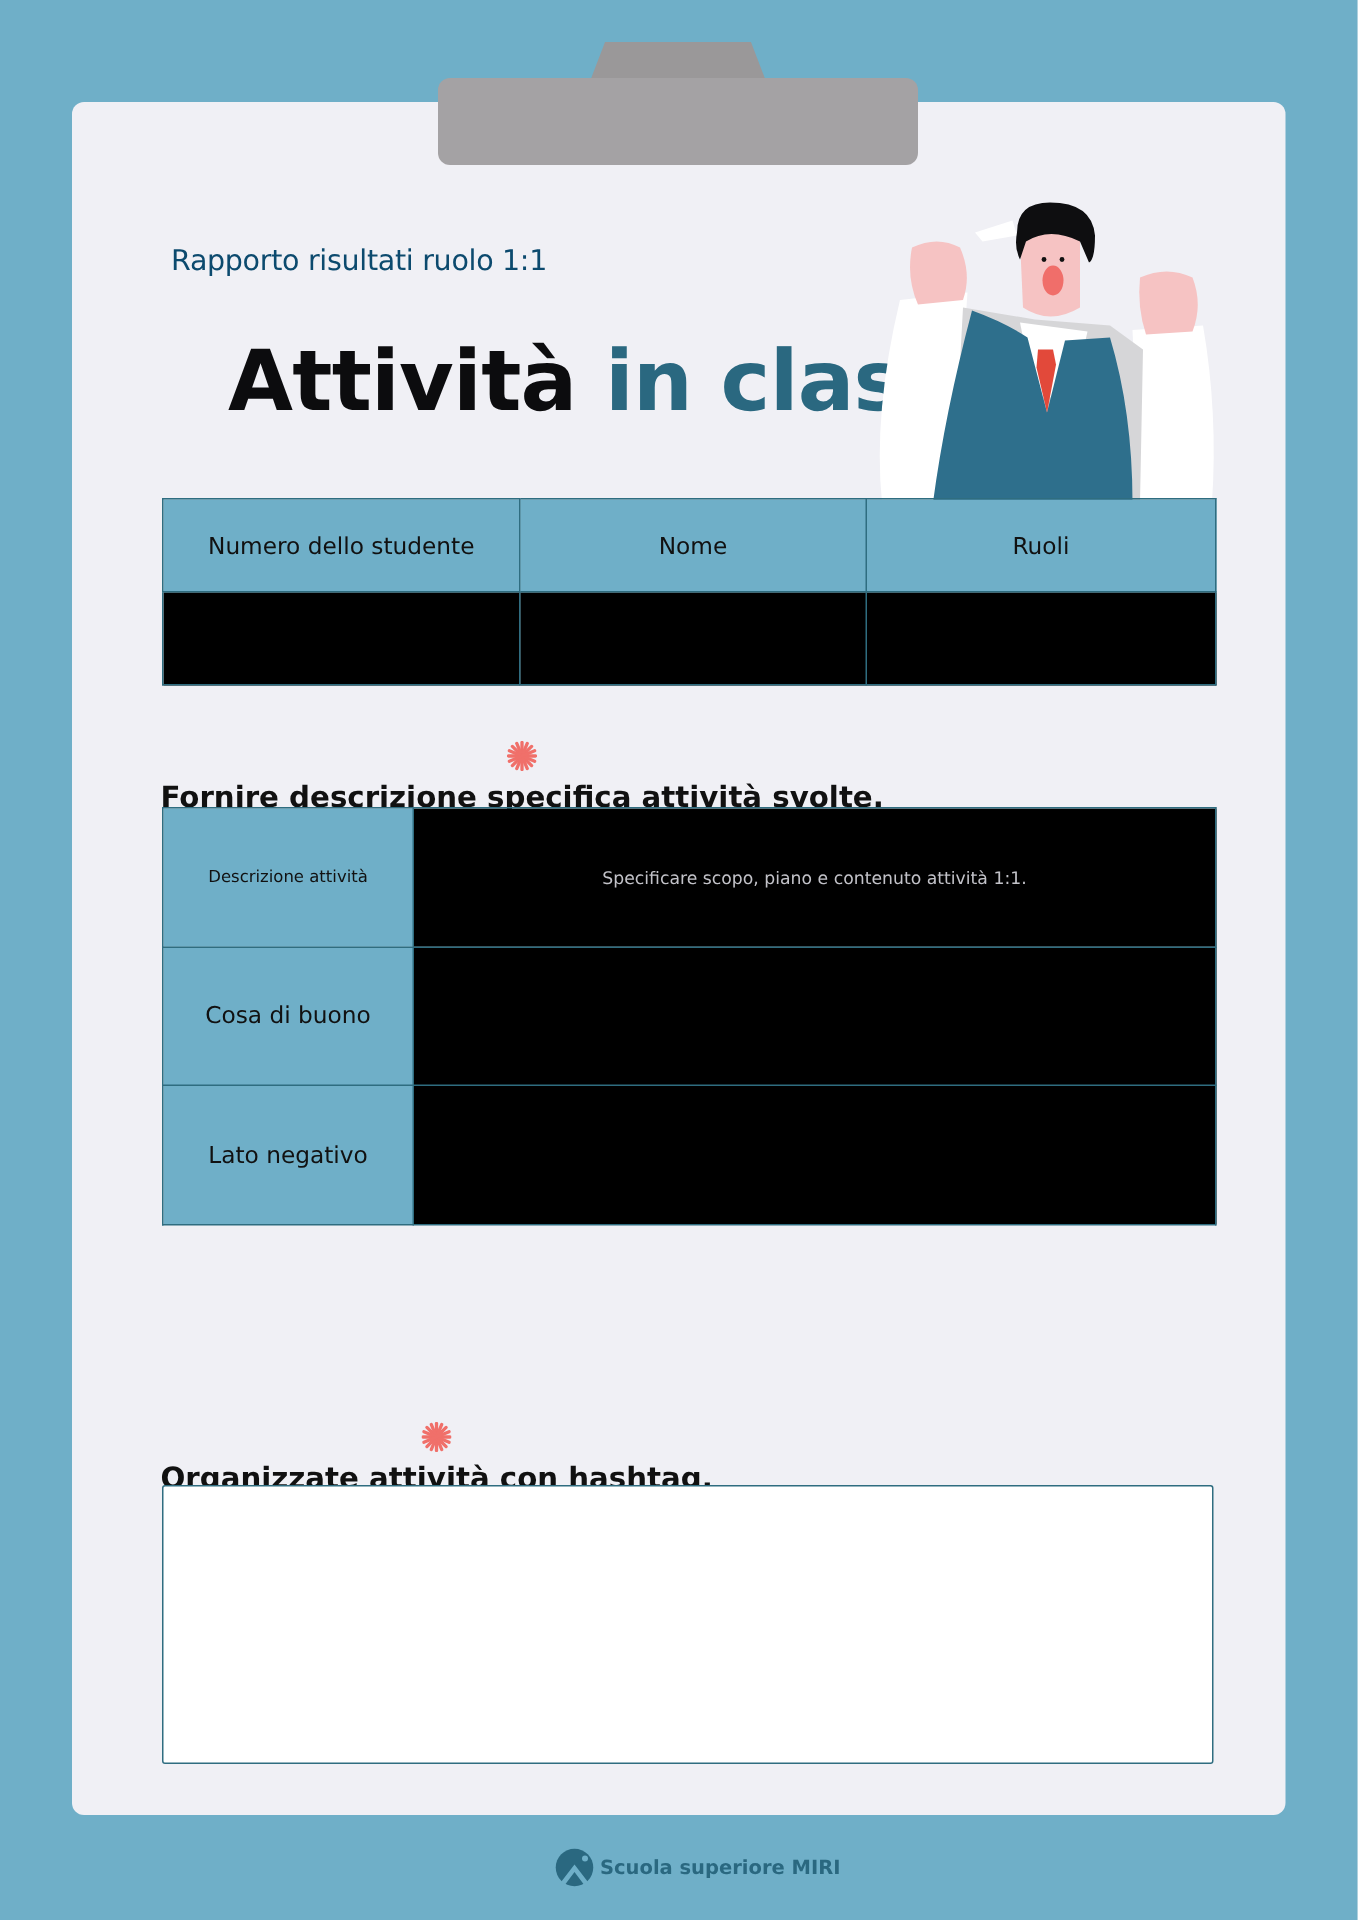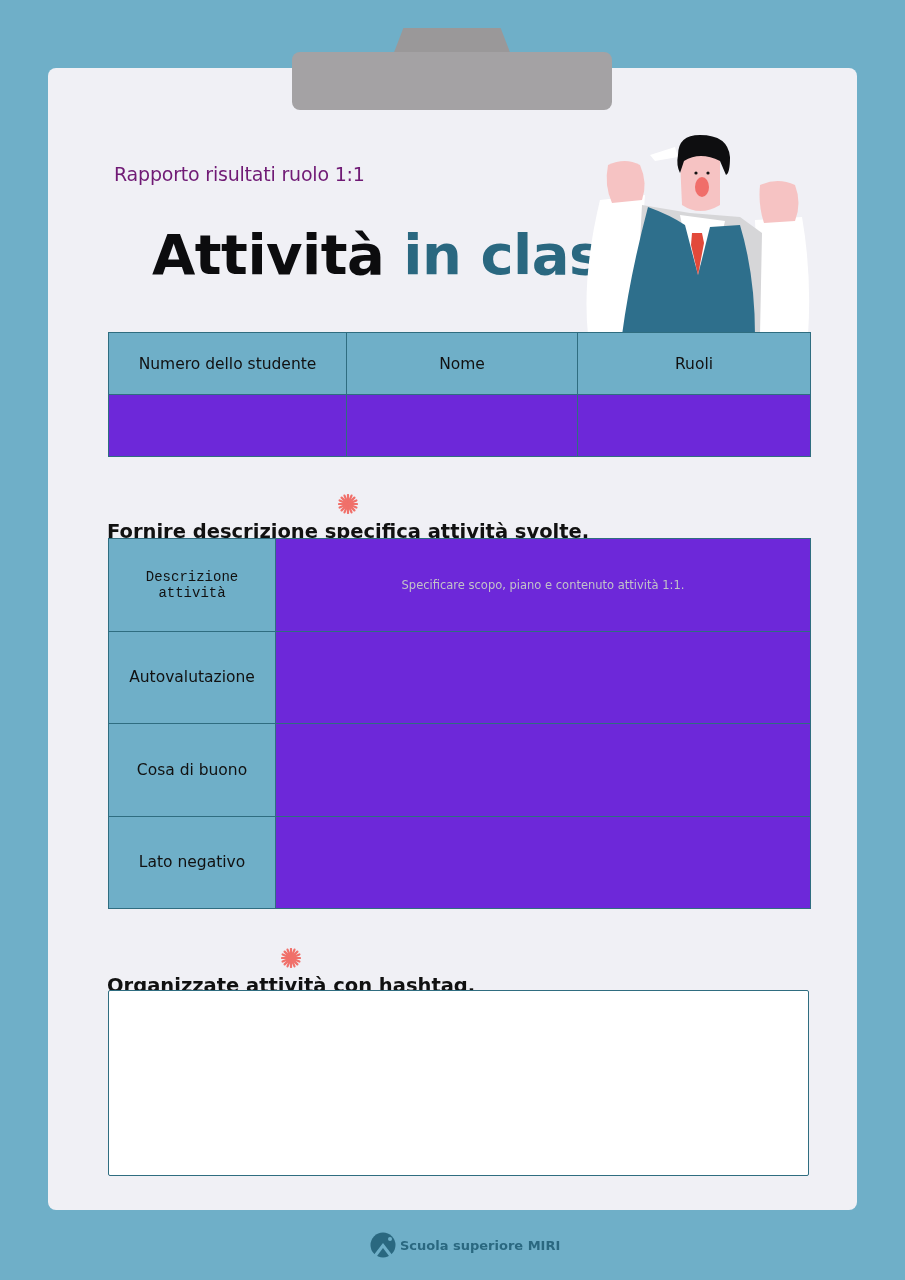--- a/index.html
+++ b/index.html
@@ -28,21 +28,21 @@
     position: absolute;
     left: 292px; top: 52px;
     width: 320px; height: 58px;
     background: #a4a2a4;
     border-radius: 8px;
   }
   .subtitle {
     position: absolute;
     left: 114px; top: 163px;
     font-size: 19px;
-    color: #701a75;
+    color: #0c4a6e;
     letter-spacing: -0.2px;
   }
   .title {
     position: absolute;
     left: 106px; top: 222px;
     font-size: 56px;
     font-weight: bold;
     letter-spacing: -0.5px;
     white-space: nowrap;
   }
@@ -61,21 +61,21 @@
     table-layout: fixed;
   }
   table.grid td {
     border: 1px solid #2f6d80;
     text-align: center;
     vertical-align: middle;
     font-size: 15.5px;
     color: #111;
   }
   .hdr { background: #6fafc8; }
-  .cell { background: #6d28d9; }
+  .cell { background: #000000; }
 
   .t-student { left: 108px; top: 332px; width: 702px; }
   .t-student td { height: 62px; }
 
   .t-desc { left: 108px; top: 538px; width: 702px; }
   .t-desc td { height: 92.5px; }
 
   .placeholder {
     color: #c2c2c8;
     font-size: 11.5px;
@@ -192,28 +192,24 @@
   <span>Fornire descrizione specifica attività svolte.</span>
 </div>
 
 <table class="grid t-desc">
   <colgroup>
       <col style="width:167px">
       <col style="width:535px">
     </colgroup>
   <tbody>
       <tr>
-    <td class="hdr" style="font-size:14px;font-family:Liberation Mono, monospace;">Descrizione attività</td>
+    <td class="hdr" style="font-size:11px;">Descrizione attività</td>
     <td class="cell">
       <span class="placeholder">Specificare scopo, piano e contenuto attività 1:1.</span>
     </td>
-  </tr>
-  <tr>
-    <td class="hdr">Autovalutazione</td>
-    <td class="cell"></td>
   </tr>
   <tr>
     <td class="hdr">Cosa di buono</td>
     <td class="cell"></td>
   </tr>
   <tr>
     <td class="hdr">Lato negativo</td>
     <td class="cell"></td>
   </tr>
 </tbody>

